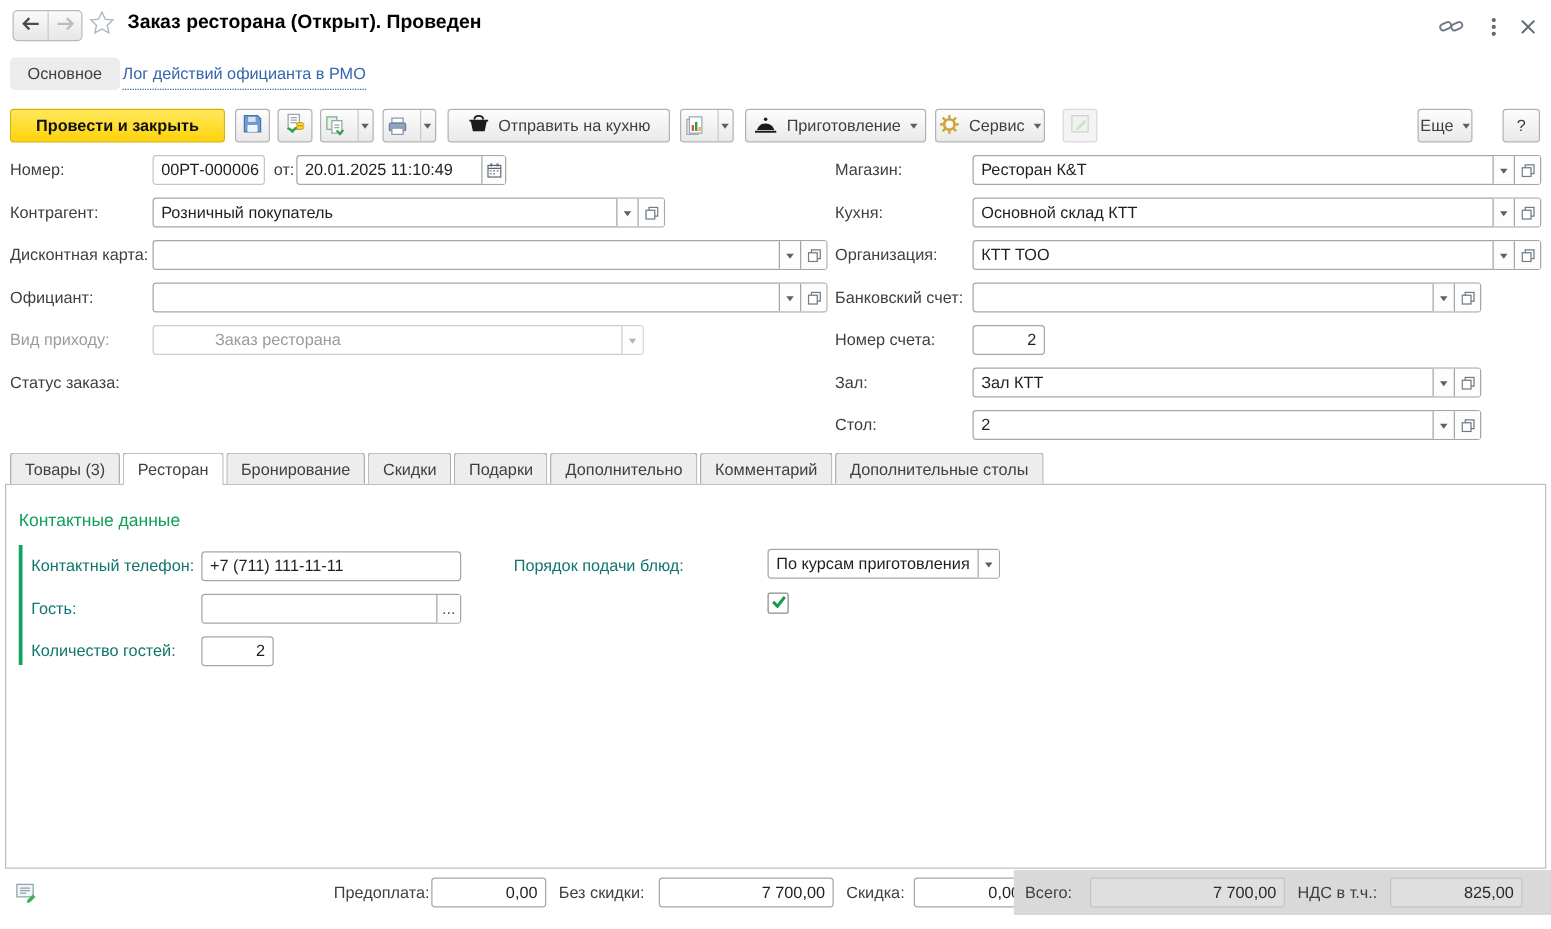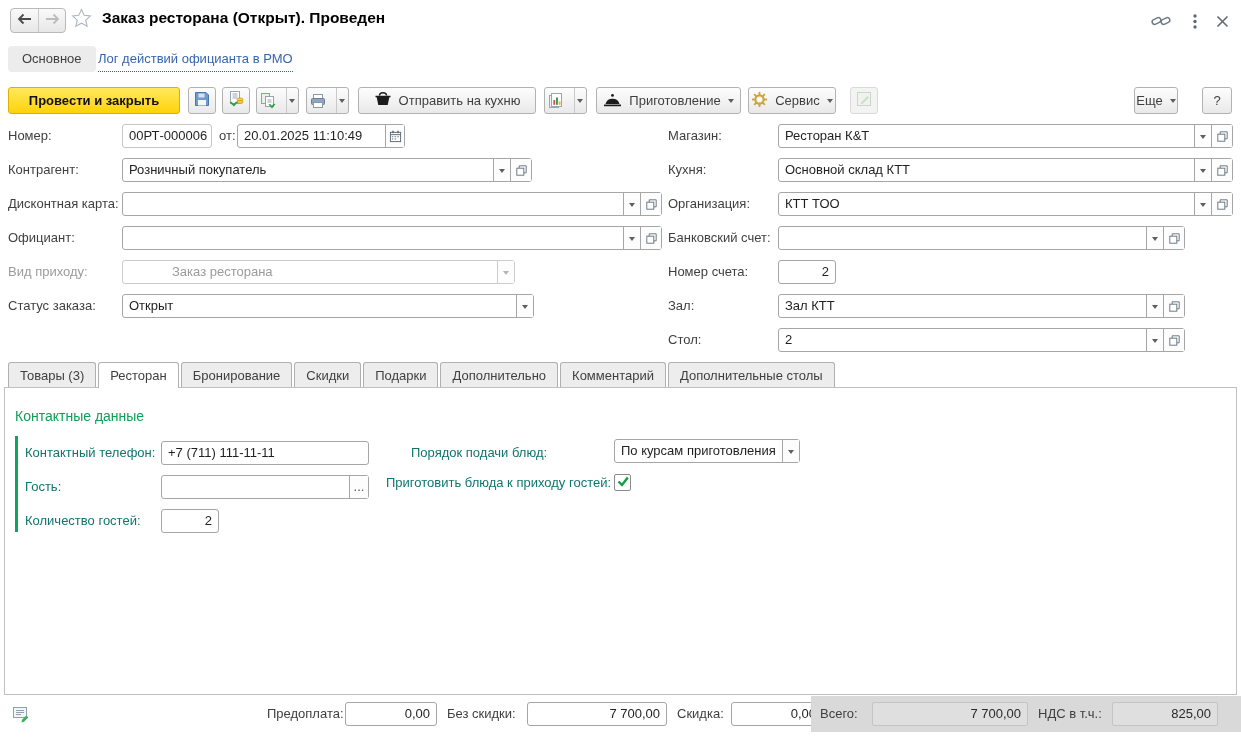--- a/index.html
+++ b/index.html
@@ -288,24 +288,20 @@
       </span>
   </div>
 
   <div class="lbl dis" style="left:8px; top:260px;">Вид приходу:</div>
   <div class="ctl dis" style="left:122px; top:260px; width:393px;padding-left:43px;">
     <span class="val">Заказ ресторана</span>
     <span class="seg dd"></span>
   </div>
 
   <div class="lbl" style="left:8px; top:294px;">Статус заказа:</div>
-  <div class="ctl" style="left:122px; top:294px; width:412px;">
-    <span class="val">Открыт</span>
-    <span class="seg dd"></span>
-  </div>
 
   <div class="lbl" style="left:668px; top:124px;">Магазин:</div>
   <div class="ctl" style="left:778px; top:124px; width:455px;">
     <span class="val">Ресторан К&amp;Т</span>
     <span class="seg dd"></span>
     <span class="seg openseg">
         <svg width="11" height="11" viewBox="0 0 11 11">
           <rect x="0.8" y="3.2" width="7" height="7" fill="#fff" stroke="#6f7b85"></rect>
           <path d="M3.2 3.2V0.8h7v7H7.8" fill="none" stroke="#6f7b85"></path>
         </svg>
@@ -402,21 +398,20 @@
       <span class="val">По курсам приготовления</span>
       <span class="seg dd"></span>
     </div>
 
     <div class="lbl" style="left:20px; top:87px;">Гость:</div>
     <div class="ctl" style="left:156px; top:87px; width:208px;">
       <span class="val"></span>
       <span class="seg dotseg">...</span>
     </div>
 
-    <div class="lbl" style="left:381px; top:83px;">Приготовить блюда к приходу гостей:</div>
     <div class="checkbox" style="left:609px; top:86px;">
       <span><svg width="12" height="11" viewBox="0 0 12 11">
             <path d="M1.5 5.5L5 9 10.8 1.5" fill="none" stroke="#149c46" stroke-width="2.4"></path>
           </svg></span>
     </div>
 
     <div class="lbl" style="left:20px; top:121px;">Количество гостей:</div>
     <div class="ctl" style="left:156px; top:121px; width:58px;">
       <span class="val right">2</span>
     </div>

